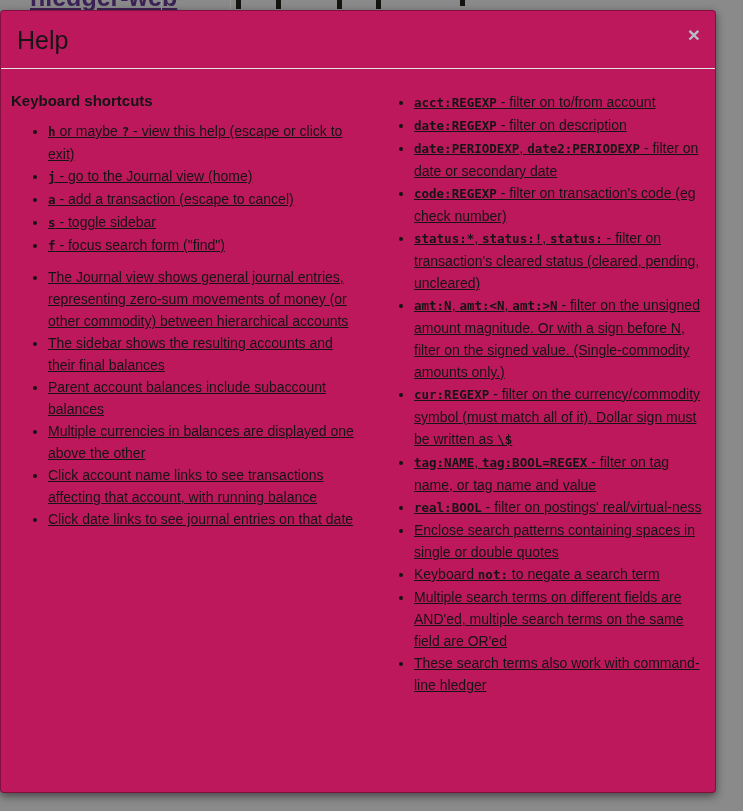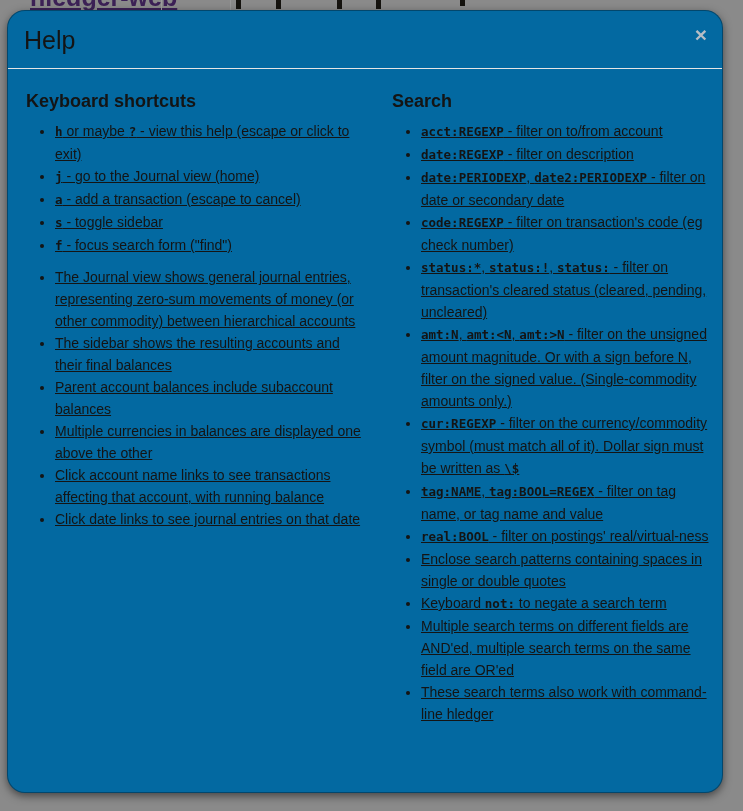--- a/index.html
+++ b/index.html
@@ -22,23 +22,23 @@
   .vline2{left:230px;background:#989898;}
   .frag{position:absolute;top:0;width:5px;background:#15130f;}
   .frag1{left:236px;height:9px;}
   .frag2{left:276px;height:9px;}
   .frag3{left:337px;height:9px;}
   .frag4{left:376px;height:9px;}
   .frag5{left:460px;height:6px;}
 
   
   .modal-box{
-    position:absolute;left:7px;top:10px;width:716px;height:783px;
-    box-sizing:border-box;background:#0369a1;
-    border:1px solid rgba(0,0,0,.32);border-radius:18px;
+    position:absolute;left:0;top:10px;width:716px;height:783px;
+    box-sizing:border-box;background:#be185d;
+    border:1px solid rgba(0,0,0,.32);border-radius:4px;
     box-shadow:0 3px 9px rgba(0,0,0,.5);
     overflow:hidden;
   }
   .modal-header{
     position:relative;
     padding:16px 16px 14px 16px;
     border-bottom:1px solid #e5e5e5;
   }
   .modal-title{
     font-size:25px;line-height:27px;font-weight:400;color:#141414;
@@ -49,22 +49,22 @@
     color:#b7bdc5;cursor:pointer;user-select:none;
     font-family:"Liberation Sans",sans-serif;
   }
   .modal-body{padding:13px 8px 0 10px;}
   .columns{display:flex;}
   .col{color:#141414;font-size:14px;}
   .col0{width:350px;margin-right:16px;flex:none;}
   .col1{width:334px;flex:none;}
 
   .section-heading{
-    font-size:18px;font-weight:700;color:#141414;
-    margin:25px 0 9px 8px;line-height:20px;
+    font-size:15px;font-weight:700;color:#141414;
+    margin:25px 0 9px 0;line-height:20px;
   }
   .col .section-heading:first-child{margin-top:9px;}
   ul.help-list{margin:9px 0;padding:0 0 0 37px;list-style:disc outside;}
   ul.help-list li{line-height:22px;margin:0;padding:0;text-decoration:underline;}
   .code{
     font-family:"DejaVu Sans Mono","Liberation Mono",monospace;
     font-weight:700;font-size:12.5px;color:#141414;
   }
 </style>
 </head>
@@ -100,21 +100,20 @@
           <ul class="help-list">
             <li><span>The Journal view shows general journal entries, representing zero-sum movements of money (or other commodity) between hierarchical accounts</span></li>
             <li><span>The sidebar shows the resulting accounts and their final balances</span></li>
             <li><span>Parent account balances include subaccount balances</span></li>
             <li><span>Multiple currencies in balances are displayed one above the other</span></li>
             <li><span>Click account name links to see transactions affecting that account, with running balance</span></li>
             <li><span>Click date links to see journal entries on that date</span></li>
           </ul>
         </div>
       <div class="col col1">
-          <div class="section-heading">Search</div>
           <ul class="help-list">
             <li><span class="code">acct:REGEXP</span><span> - filter on to/from account</span></li>
             <li><span class="code">date:REGEXP</span><span> - filter on description</span></li>
             <li><span class="code">date:PERIODEXP</span><span>, </span><span class="code">date2:PERIODEXP</span><span> - filter on date or secondary date</span></li>
             <li><span class="code">code:REGEXP</span><span> - filter on transaction's code (eg check number)</span></li>
             <li><span class="code">status:*</span><span>, </span><span class="code">status:!</span><span>, </span><span class="code">status:</span><span> - filter on transaction's cleared status (cleared, pending, uncleared)</span></li>
             <li><span class="code">amt:N</span><span>, </span><span class="code">amt:&lt;N</span><span>, </span><span class="code">amt:&gt;N</span><span> - filter on the unsigned amount magnitude. Or with a sign before N, filter on the signed value. (Single-commodity amounts only.)</span></li>
             <li><span class="code">cur:REGEXP</span><span> - filter on the currency/commodity symbol (must match all of it). Dollar sign must be written as </span><span class="code">\$</span></li>
             <li><span class="code">tag:NAME</span><span>, </span><span class="code">tag:BOOL=REGEX</span><span> - filter on tag name, or tag name and value</span></li>
             <li><span class="code">real:BOOL</span><span> - filter on postings' real/virtual-ness</span></li>

